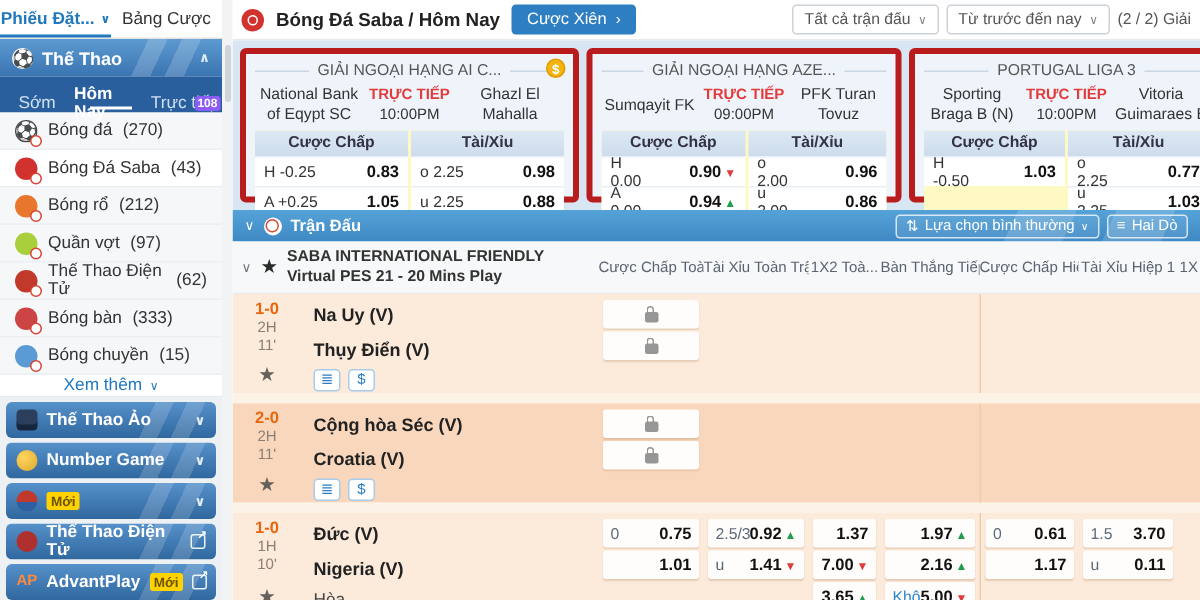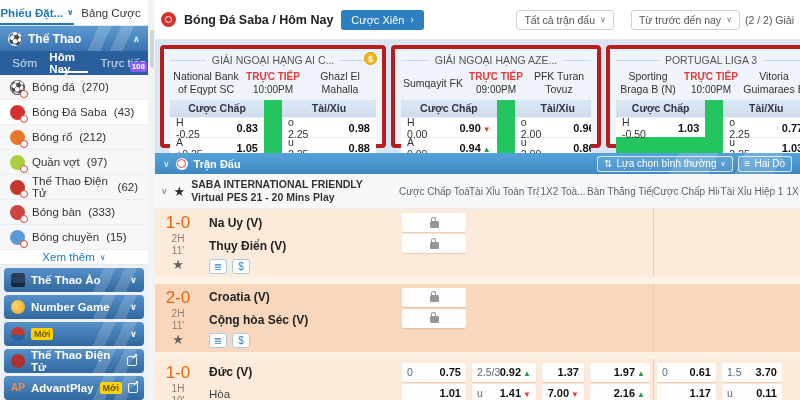--- a/index.html
+++ b/index.html
@@ -12,24 +12,24 @@
   .sb-tabs{height:26px;display:flex;background:#fff;border-bottom:1px solid #e3e3e3;flex:none;}
   .sb-tab{flex:1;display:flex;align-items:center;justify-content:center;gap:4px;font-size:11.5px;color:#333;cursor:pointer;text-align:center;}
   .sb-tab.active{color:#2178bd;font-weight:bold;box-shadow:inset 0 -2px 0 #2178bd;}
   .sb-tab .chev{font-size:8px;}
   .sports-head{height:25px;flex:none;display:flex;align-items:center;gap:6px;padding:0 8px;color:#fff;font-weight:bold;font-size:12px;
     background:linear-gradient(#5d9ad0,#3a74b2);
     background-image:linear-gradient(115deg,rgba(255,255,255,0) 62%,rgba(255,255,255,.18) 62%,rgba(255,255,255,.18) 70%,rgba(255,255,255,0) 70%,rgba(255,255,255,0) 76%,rgba(255,255,255,.18) 76%,rgba(255,255,255,.18) 84%,rgba(255,255,255,0) 84%),linear-gradient(#5d9ad0,#3a74b2);}
   .ball{width:14px;height:14px;border-radius:50%;background:#fff;color:#1a1a1a;font-size:12px;line-height:14px;text-align:center;flex:none;}
   .sports-head .chev{margin-left:auto;font-size:9px;color:#dcebf8;}
   .sb-subtabs{height:24px;flex:none;display:flex;background:#2a5f9e;font-size:11.5px;color:#cfe0f0;}
-  .sb-subtab{flex:1;display:flex;align-items:center;justify-content:center;position:relative;cursor:pointer;}
+  .sb-subtab{flex:1;display:flex;align-items:center;justify-content:center;position:relative;cursor:pointer;margin-top:12px;}
   .sb-subtab.active{color:#fff;font-weight:bold;}
   .sb-subtab.active::after{content:"";position:absolute;bottom:2px;left:22%;right:22%;height:2px;background:#fff;}
-  .badge{position:absolute;top:11px;right:1px;background:#8b5cf6;color:#fff;font-size:8px;font-weight:bold;padding:0 2px;border-radius:2px;line-height:10px;}
+  .badge{position:absolute;top:1px;right:1px;background:#8b5cf6;color:#fff;font-size:8px;font-weight:bold;padding:0 2px;border-radius:2px;line-height:10px;}
   .sb-list{flex:none;}
   .sb-item{height:25px;display:flex;align-items:center;gap:7px;padding:0 10px;font-size:11.5px;color:#333;background:#f5f7f9;border-bottom:1px solid #eceff2;cursor:pointer;}
   .sb-item.selected{background:#fff;}
   .si{width:15px;height:15px;border-radius:50%;position:relative;flex:none;}
   .si::after{content:"";position:absolute;right:-3px;bottom:-3px;width:6px;height:6px;background:#fff;border:1.5px solid #d84333;border-radius:50%;}
   .ic-soccer{background:#fff;box-shadow:inset 0 0 0 1px #444;color:#111;font-size:12px;line-height:15px;text-align:center;}
   .ic-saba{background:#d2322e;}
   .ic-basket{background:#e8762c;}
   .ic-tennis{background:#aacf3c;}
   .ic-esport{background:#c0392b;}
@@ -49,42 +49,42 @@
   .p-right{margin-left:auto;font-size:9px;color:#e4eefa;}
   .ext{margin-left:auto;width:10px;height:10px;border:1.5px solid #eaf2fa;border-radius:2px;position:relative;flex:none;}
   .ext::after{content:"↗";position:absolute;top:-5px;right:-2px;font-size:8px;color:#fff;}
 
   
   .gutter{width:7px;flex:none;background:#f1f3f5;}
   .thumb{width:4px;height:38px;background:#cfd4d9;border-radius:2px;margin:30px auto 0;}
 
   
   .main{width:645px;flex:none;display:flex;flex-direction:column;overflow:hidden;}
-  .top{height:40px;flex:none;display:flex;align-items:center;gap:8px;padding:0 6px;border-bottom:1px solid #e9e9e9;background:#fff;}
+  .top{height:27px;flex:none;display:flex;align-items:center;gap:8px;padding:0 6px;border-bottom:1px solid #e9e9e9;background:#fff;}
   .logo{width:15px;height:15px;border-radius:50%;background:#d2322e;position:relative;flex:none;}
   .logo::after{content:"";position:absolute;inset:4px;border:1.5px solid #fff;border-radius:50%;}
   .m-title{font-weight:bold;font-size:12.5px;color:#222;white-space:nowrap;}
   .parlay{background:#2e7fc1;color:#fff;font-size:11px;border:none;border-radius:3px;height:20px;padding:0 10px;display:flex;align-items:center;gap:6px;cursor:pointer;}
   .parlay .chev{font-size:10px;}
   .top-right{margin-left:auto;display:flex;align-items:center;gap:5px;}
-  .filter-btn{height:20px;border:1px solid #ccd2d8;background:#fff;border-radius:3px;font-size:10.5px;color:#555;padding:0 7px;display:flex;align-items:center;gap:5px;white-space:nowrap;cursor:pointer;margin-left:12px;}
+  .filter-btn{height:20px;border:1px solid #ccd2d8;background:#fff;border-radius:3px;font-size:10.5px;color:#555;padding:0 7px;display:flex;align-items:center;gap:5px;white-space:nowrap;cursor:pointer;}
   .filter-btn .chev{font-size:8px;color:#888;}
   .lcount{font-size:10.5px;color:#555;white-space:nowrap;}
 
   
   .cards{height:113px;flex:none;background:#d8e6f3;display:flex;gap:5px;padding:5px 0 5px 5px;overflow:hidden;}
   .card{background:#eef4fa;border:4px solid #b91c1c;border-radius:4px;padding:3px 6px 4px;flex:none;position:relative;}
   .card.w1{width:226px;}.card.w2{width:210px;}.card.w3{width:210px;}
   .c-title{display:flex;align-items:center;gap:6px;height:16px;font-size:10.5px;color:#555;white-space:nowrap;}
   .c-title::before,.c-title::after{content:"";flex:1;border-top:1px solid #c9d6e4;}
   .coin{position:absolute;top:3px;right:5px;width:13px;height:13px;border-radius:50%;background:#f6b40e;border:1px solid #e09b00;color:#fff;font-size:9px;font-weight:bold;text-align:center;line-height:12px;}
   .c-teams{display:grid;grid-template-columns:1fr 62px 1fr;align-items:center;text-align:center;font-size:10.5px;color:#333;min-height:28px;margin:1px 0 3px;line-height:1.2;}
   .live{color:#e33b3b;font-weight:bold;font-size:10px;}
   .ktime{font-size:10px;color:#333;}
-  .c-tbl{background:#22c55e;display:grid;grid-template-columns:1fr 1fr;gap:18px;border-radius:2px;overflow:hidden;}
+  .c-tbl{background:#fef9c3;display:grid;grid-template-columns:1fr 1fr;gap:2px;border-radius:2px;overflow:hidden;}
   .grp-h{background:linear-gradient(#dde9f4,#cddcec);text-align:center;font-size:10.5px;font-weight:bold;color:#334;height:17px;line-height:17px;}
   .orow{display:flex;justify-content:space-between;align-items:center;background:#fff;height:20px;padding:0 6px;font-size:10.5px;color:#333;border-top:1px solid #e9eff6;cursor:pointer;}
   .orow b{font-size:11px;color:#111;display:flex;align-items:center;padding-left:32px;}
 
   
   .mbar{height:21px;flex:none;display:flex;align-items:center;gap:6px;padding:0 8px;color:#fff;
     background-image:linear-gradient(115deg,rgba(255,255,255,0) 80%,rgba(255,255,255,.15) 80%,rgba(255,255,255,.15) 86%,rgba(255,255,255,0) 86%,rgba(255,255,255,0) 90%,rgba(255,255,255,.15) 90%,rgba(255,255,255,.15) 96%,rgba(255,255,255,0) 96%),linear-gradient(#55a2d8,#3f89c4);}
   .mbar .chev{font-size:9px;}
   .clk{width:12px;height:12px;border-radius:50%;background:#fff;position:relative;flex:none;}
   .clk::before{content:"";position:absolute;inset:1.5px;border:1.5px solid #d64a3a;border-radius:50%;}
@@ -101,21 +101,21 @@
   .fav{color:#2b2b2b;font-size:13px;cursor:pointer;}
   .sect-title{font-size:10.5px;font-weight:bold;color:#333;line-height:1.25;}
   .sect-col{font-size:10px;color:#5a6470;text-align:center;white-space:nowrap;overflow:hidden;}
 
   
   .matches{flex:1;background:#fceadb;overflow:hidden;}
   .match.m-light{background:#fceadb;}
   .match.m-dark{background:#f8d7bd;}
   .sep{height:7px;background:#fdf2e6;}
   .m-info{padding-top:4px;display:flex;flex-direction:column;align-items:center;font-size:10px;color:#8a7f76;line-height:1.2;}
-  .m-score{color:#e8650c;font-weight:normal;font-size:17px;}
+  .m-score{color:#e8650c;font-weight:bold;font-size:11px;}
   .m-star{margin-top:auto;margin-bottom:4px;color:#66615c;font-size:13px;cursor:pointer;}
   .m-teams{padding-top:2px;}
   .team{height:23px;display:flex;align-items:center;font-size:12px;font-weight:bold;color:#222;padding-left:8px;}
   .draw{height:20px;display:flex;align-items:center;font-size:11.5px;color:#444;padding-left:8px;}
   .m-icons{height:18px;display:flex;align-items:center;gap:5px;padding-left:8px;}
   .mi{width:18px;height:15px;background:#fff;border:1px solid #a9cbe8;border-radius:3px;color:#2e7fc1;font-size:10px;display:flex;align-items:center;justify-content:center;cursor:pointer;}
   .m-col{padding-top:2px;}
   .m-col.div{border-left:1px solid #eccbab;}
   .ob{height:19px;margin:2px 3px;background:#fffdfb;border-radius:2px;display:flex;align-items:center;justify-content:space-between;padding:0 5px;font-size:10.5px;
     box-shadow:0 1px 1px rgba(190,150,110,.35);cursor:pointer;}
@@ -471,22 +471,22 @@
     <div class="sep"></div>
 
     <div class="match m-dark grid-cols">
       <div class="m-info">
         <span class="m-score">2-0</span>
         <span>2H</span>
         <span>11'</span>
         <span class="m-star">★</span>
       </div>
       <div class="m-teams">
+        <div class="team">Cộng hòa Séc (V)</div>
         <div class="team">Croatia (V)</div>
-        <div class="team">Cộng hòa Séc (V)</div>
         <div class="m-icons">
           <span class="mi">≣</span>
           <span class="mi">$</span>
         </div>
       </div>
       <div class="m-col">
         <div class="ob lock">
             <span class="lk"></span>
           </div>
         <div class="ob lock">
@@ -504,20 +504,21 @@
 
     <div class="match m-light grid-cols">
       <div class="m-info">
         <span class="m-score">1-0</span>
         <span>1H</span>
         <span>10'</span>
         <span class="m-star">★</span>
       </div>
       <div class="m-teams">
         <div class="team">Đức (V)</div>
+        <div class="team">Nigeria (V)</div>
         <div class="draw">Hòa</div>
       </div>
       <div class="m-col">
         <div class="ob">
           <span class="lb">0</span>
           <b>
               <span>0.75</span>
               <span></span>
             </b>
         </div>

